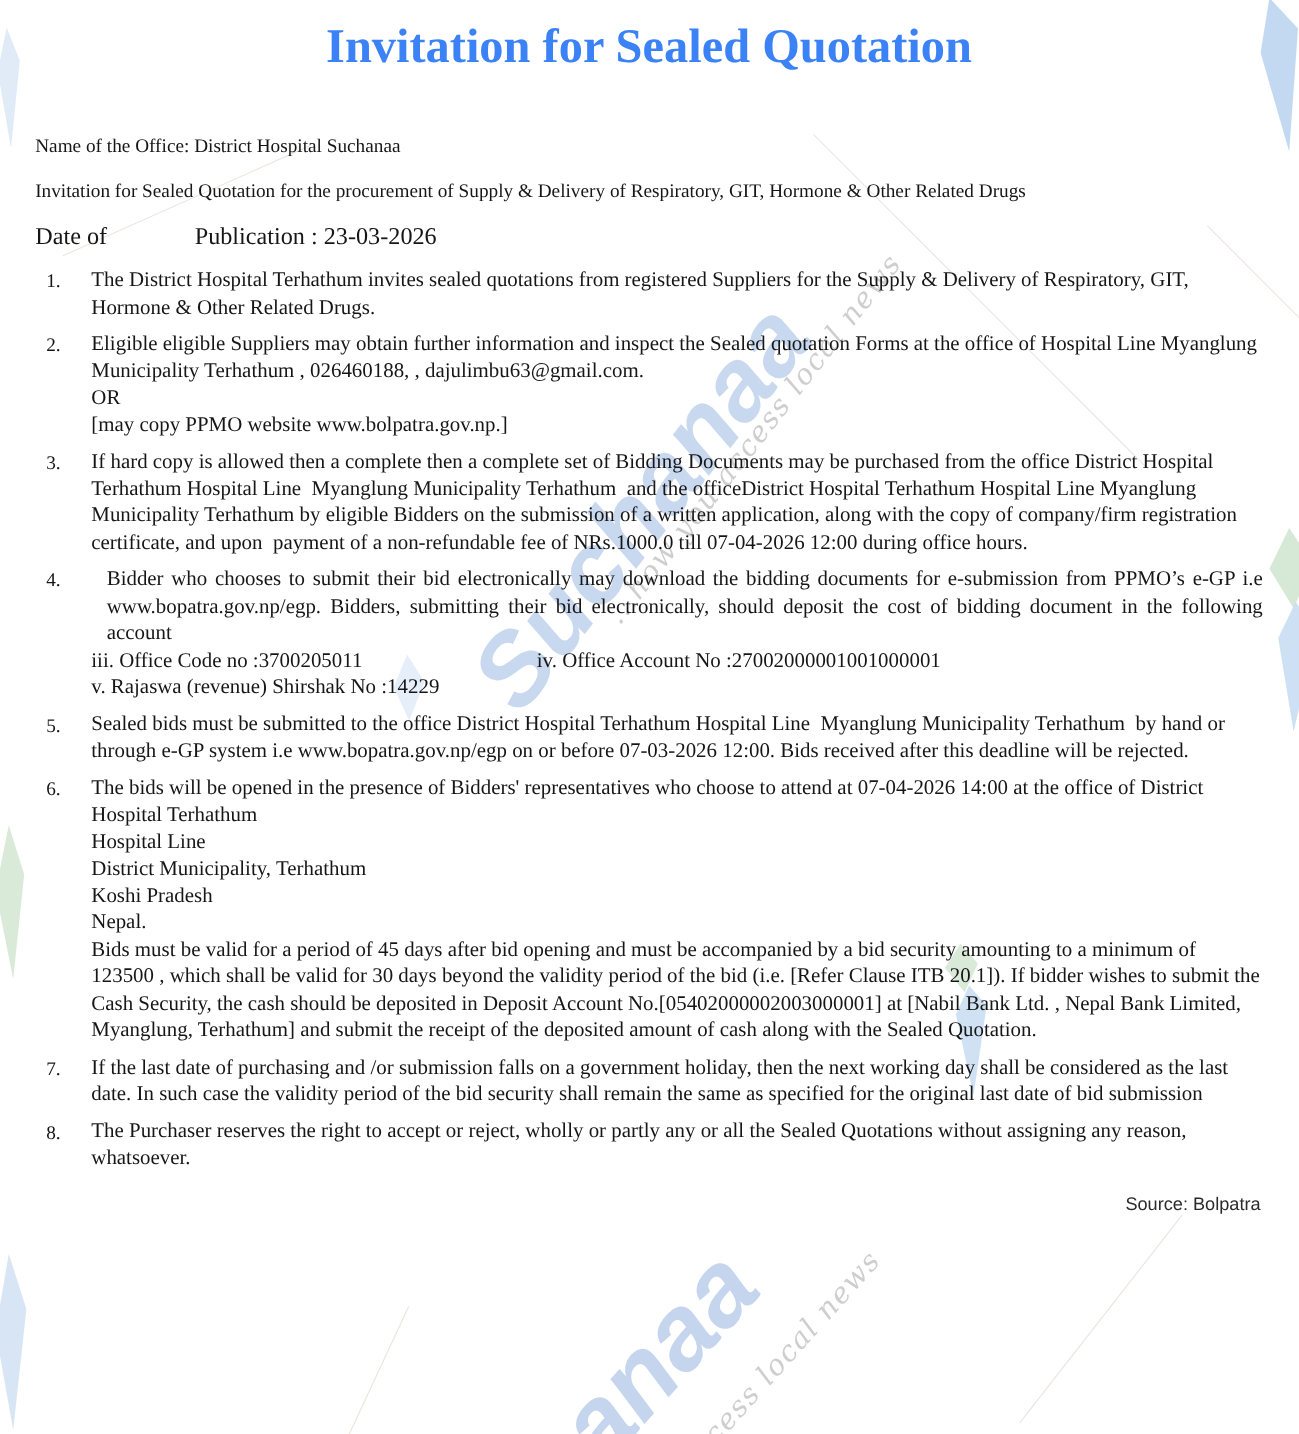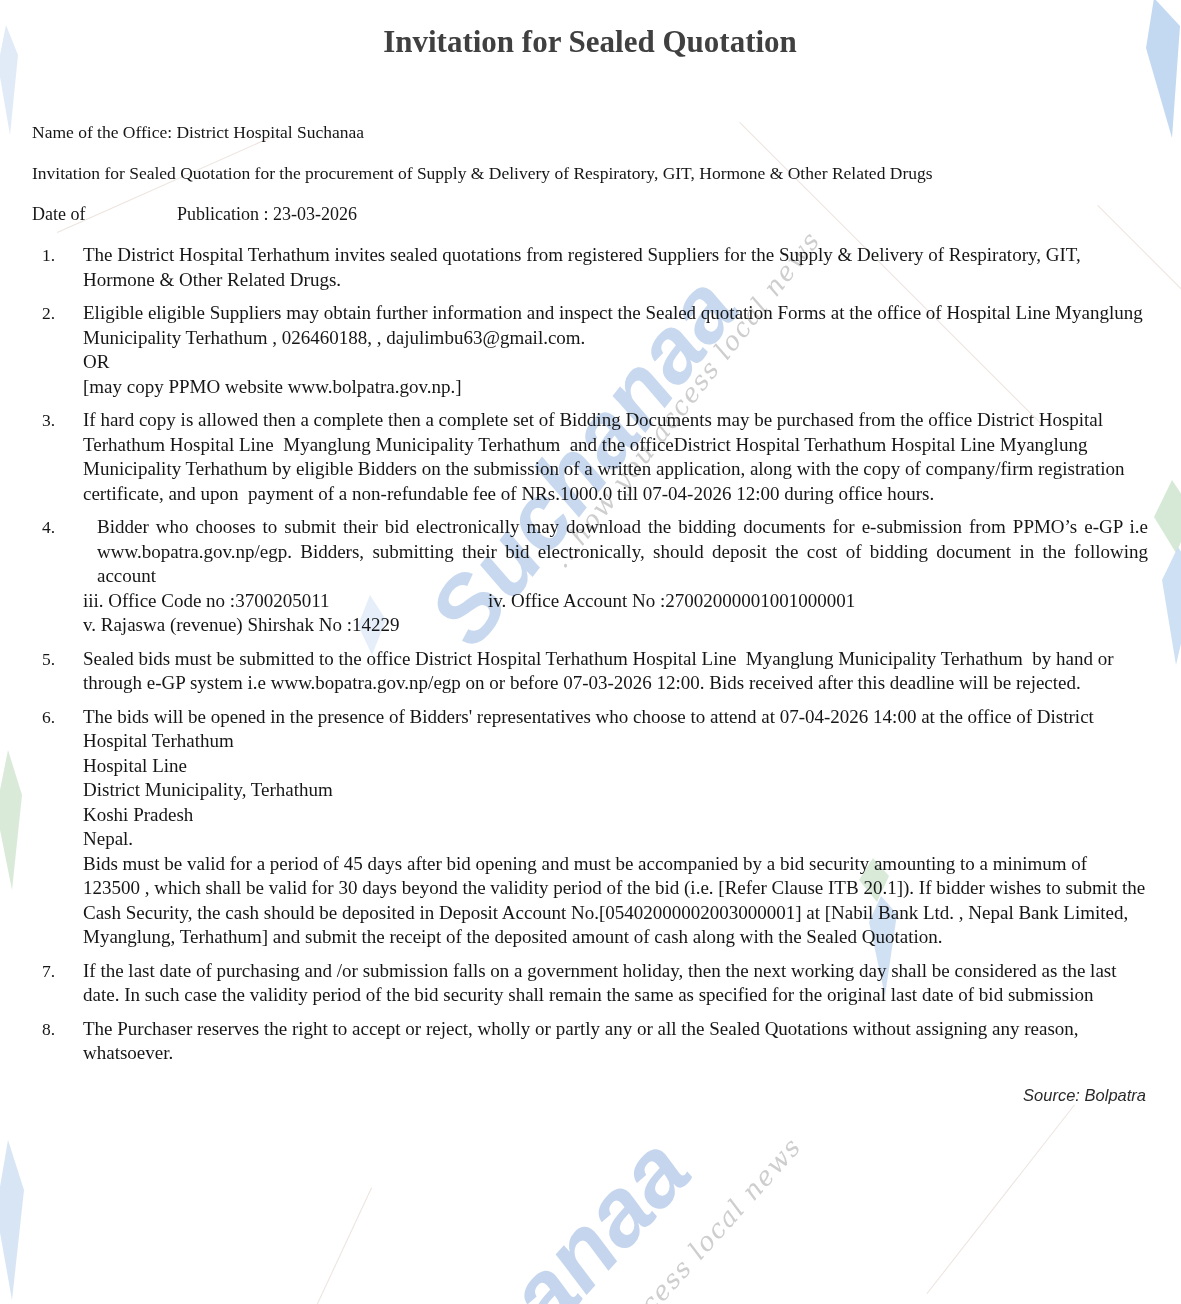--- a/index.html
+++ b/index.html
@@ -8,41 +8,41 @@
     width:1181px;height:1304px;
     overflow:hidden;
     background:#ffffff;
     font-family:"Liberation Serif", serif;
     color:#161616;
     box-sizing:border-box;
     padding:22px 33px 0 32px;
   }
   .content{position:relative;z-index:2;}
   h1.doc-title{
-    font-size:31px;line-height:40px;font-weight:bold;
-    text-align:center;margin:0 0 58px 0;color:#404040;
+    font-size:44px;line-height:40px;font-weight:bold;
+    text-align:center;margin:0 0 58px 0;color:#3b82f6;
   }
   .hdr-p{
     font-size:17.5px;line-height:25px;margin:0 0 16px 0;white-space:pre-wrap;
   }
-  .date-line{font-size:18px;line-height:25px;margin:0 0 16px 0;font-family:Liberation Serif, serif;}
+  .date-line{font-size:22px;line-height:25px;margin:0 0 16px 0;font-family:Liberation Serif, serif;}
   .date-label{display:inline-block;width:145px;}
   .num-list{margin-top:7px;}
   .item{display:flex;margin-bottom:9px;}
   .item-num{flex:0 0 41px;padding-left:10px;font-size:17.5px;line-height:24.5px;}
   .item-body{flex:1;font-size:19px;line-height:24.5px;}
   .t{white-space:pre-wrap;}
   .justify{text-align:justify;white-space:normal;margin-left:14px;}
   .two-col{display:flex;}
   .two-col .col-a{flex:0 0 405px;white-space:pre-wrap;}
   .two-col .col-b{flex:1;white-space:pre-wrap;}
   .source-line{
     margin-top:20px;text-align:right;
     font-family:"Liberation Sans", sans-serif;
-    font-style:italic;font-size:16.5px;color:#2a2a2a;
+    font-size:16.5px;color:#2a2a2a;
     padding-right:2px;
   }
   
   .wm{position:absolute;z-index:1;pointer-events:none;}
   .wm-brand{
     font-family:"Liberation Sans", sans-serif;
     font-weight:bold;font-style:italic;
     white-space:nowrap;transform-origin:0 0;
   }
   .wm-brand-top{left:408px;top:600px;font-size:92px;color:rgba(125,162,216,0.42);transform:rotate(-52deg);}

